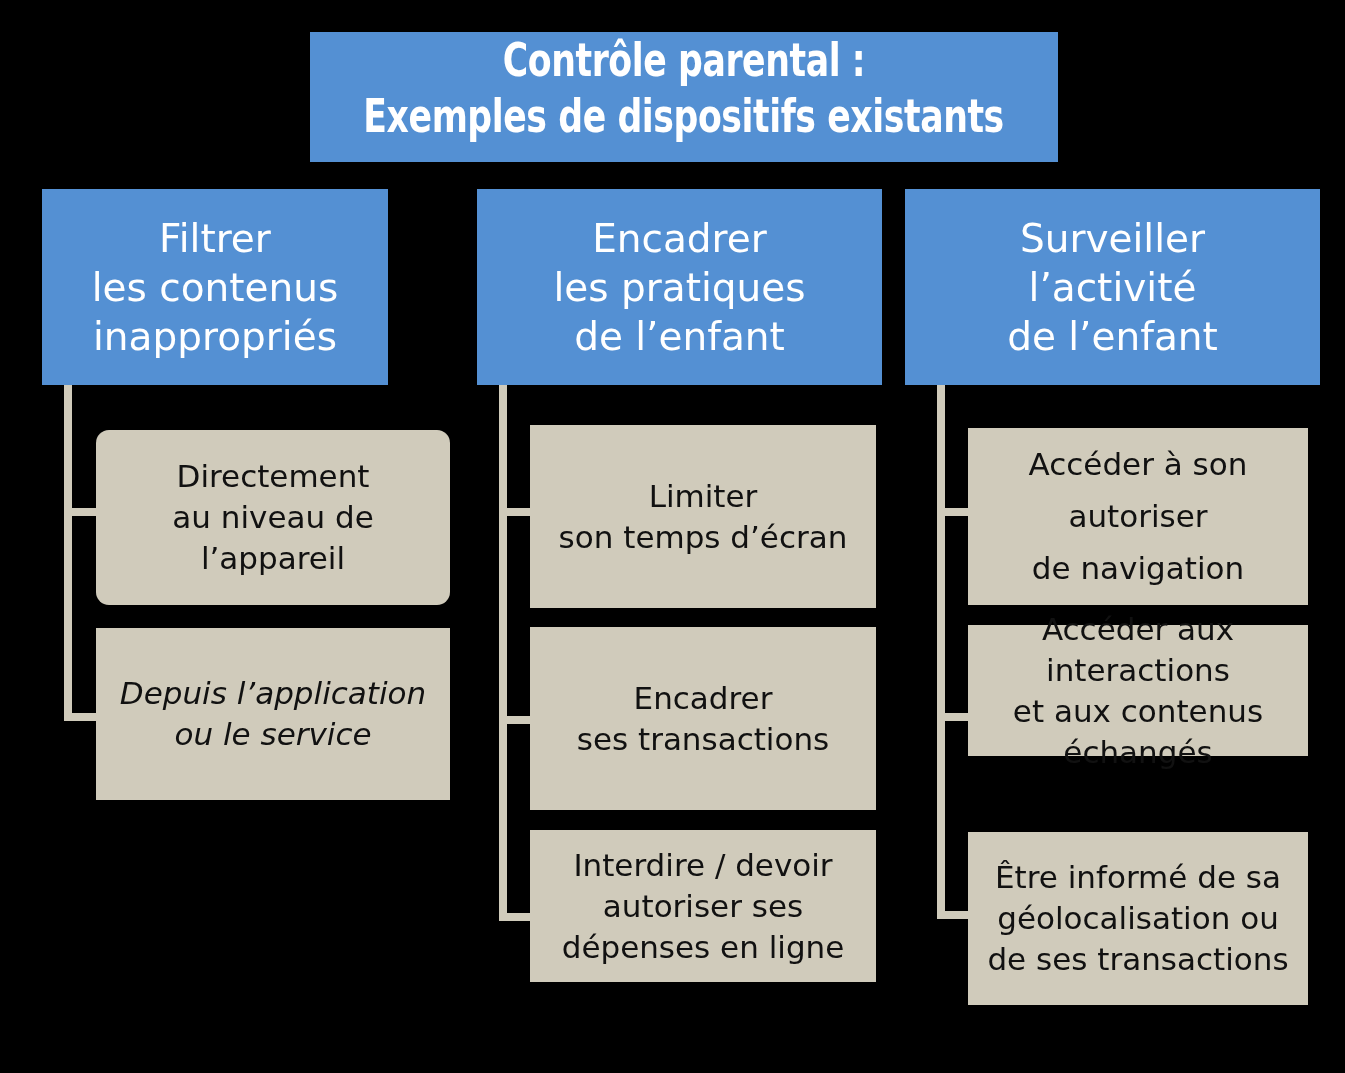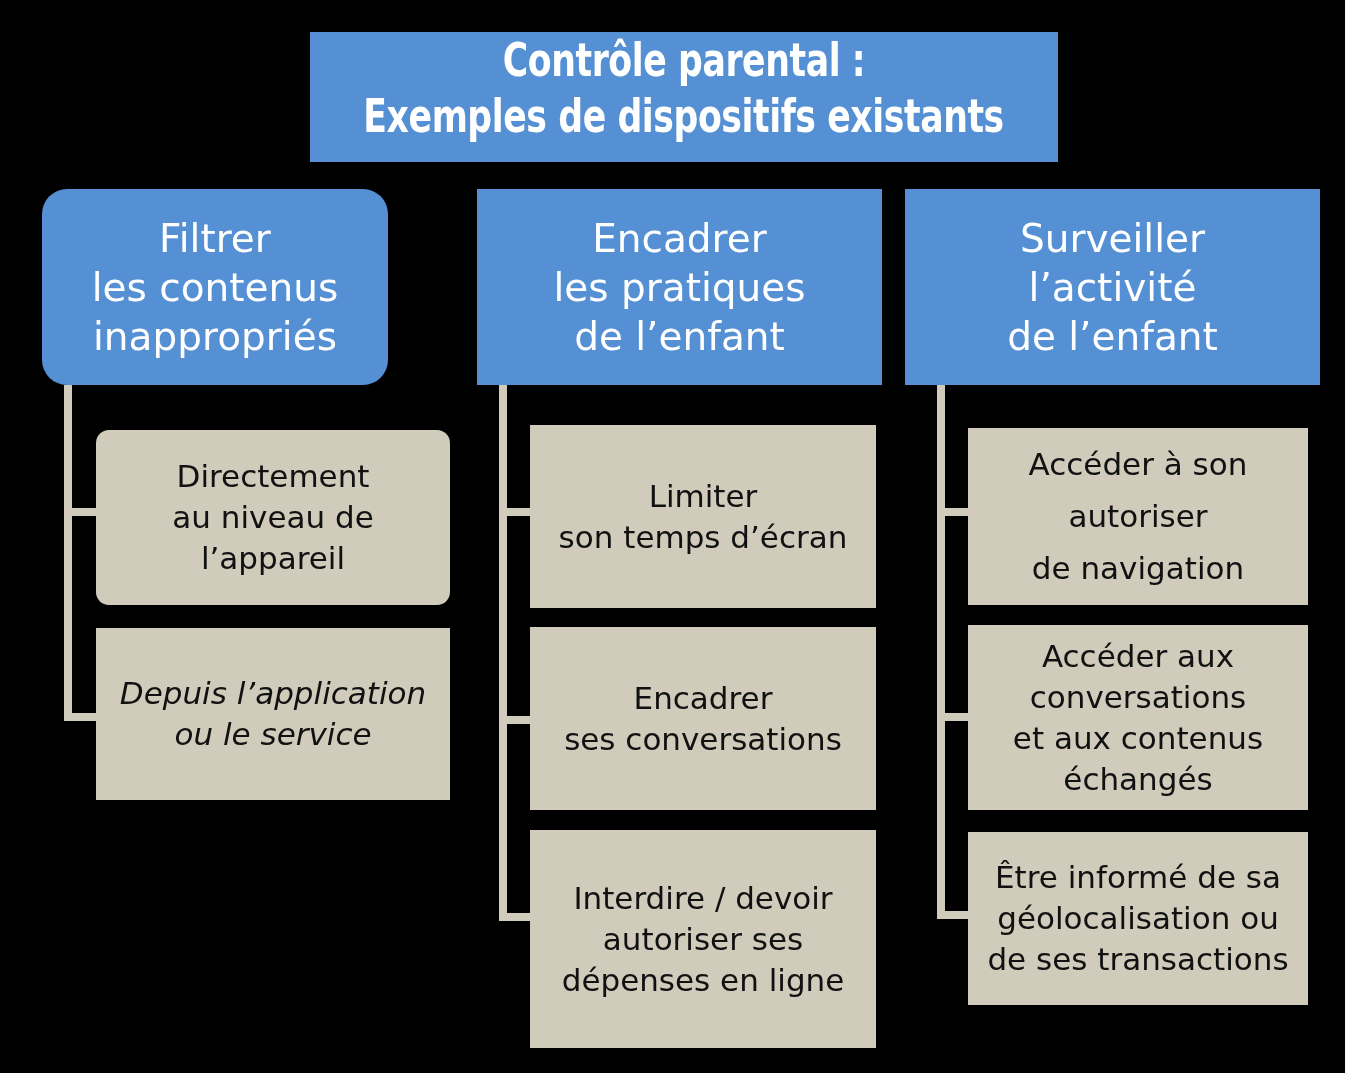--- a/index.html
+++ b/index.html
@@ -65,21 +65,21 @@
     box-sizing: border-box;
   }
   .col-header .hline {
     color: #ffffff;
     font-family: "DejaVu Sans", sans-serif;
     font-weight: 400;
     font-size: 39px;
     line-height: 49px;
     white-space: nowrap;
   }
-  #col-header-0 { left: 42px;  width: 346px; border-radius: 25px; }
+  #col-header-0 { left: 42px;  width: 346px; }
   #col-header-1 { left: 477px; width: 405px; }
   #col-header-2 { left: 905px; width: 415px; }
 
   
   .conn-vert {
     position: absolute;
     width: 8px;
     background: #d0cbbb;
   }
   .conn-horiz {
@@ -155,41 +155,41 @@
   <div class="conn-horiz" style="left:499px; top:508px; width:40px;"></div>
   <div class="conn-horiz" style="left:499px; top:716px; width:40px;"></div>
   <div class="conn-horiz" style="left:499px; top:913px; width:40px;"></div>
 
   <div class="leaf-box" style="left:530px; top:425px; width:346px; height:183px;">
     <div class="lline">Limiter</div>
     <div class="lline">son temps d’écran</div>
   </div>
   <div class="leaf-box" style="left:530px; top:627px; width:346px; height:183px;">
     <div class="lline">Encadrer</div>
-    <div class="lline">ses conversations</div>
+    <div class="lline">ses transactions</div>
   </div>
-  <div class="leaf-box" style="left:530px; top:830px; width:346px; height:218px;">
+  <div class="leaf-box" style="left:530px; top:830px; width:346px; height:152px;">
     <div class="lline">Interdire / devoir</div>
     <div class="lline">autoriser ses</div>
     <div class="lline">dépenses en ligne</div>
   </div>
 
   <div class="conn-vert" style="left:937px; top:385px; height:534px;"></div>
   <div class="conn-horiz" style="left:937px; top:508px; width:40px;"></div>
   <div class="conn-horiz" style="left:937px; top:713px; width:40px;"></div>
   <div class="conn-horiz" style="left:937px; top:911px; width:40px;"></div>
 
   <div class="leaf-box" style="left:968px; top:428px; width:340px; height:177px;gap:11px;">
     <div class="lline">Accéder à son</div>
     <div class="lline">autoriser</div>
     <div class="lline">de navigation</div>
   </div>
-  <div class="leaf-box" style="left:968px; top:625px; width:340px; height:185px;">
+  <div class="leaf-box" style="left:968px; top:625px; width:340px; height:131px;">
     <div class="lline">Accéder aux</div>
-    <div class="lline">conversations</div>
+    <div class="lline">interactions</div>
     <div class="lline">et aux contenus</div>
     <div class="lline">échangés</div>
   </div>
   <div class="leaf-box" style="left:968px; top:832px; width:340px; height:173px;">
     <div class="lline">Être informé de sa</div>
     <div class="lline">géolocalisation ou</div>
     <div class="lline">de ses transactions</div>
   </div>
 
 </div>

